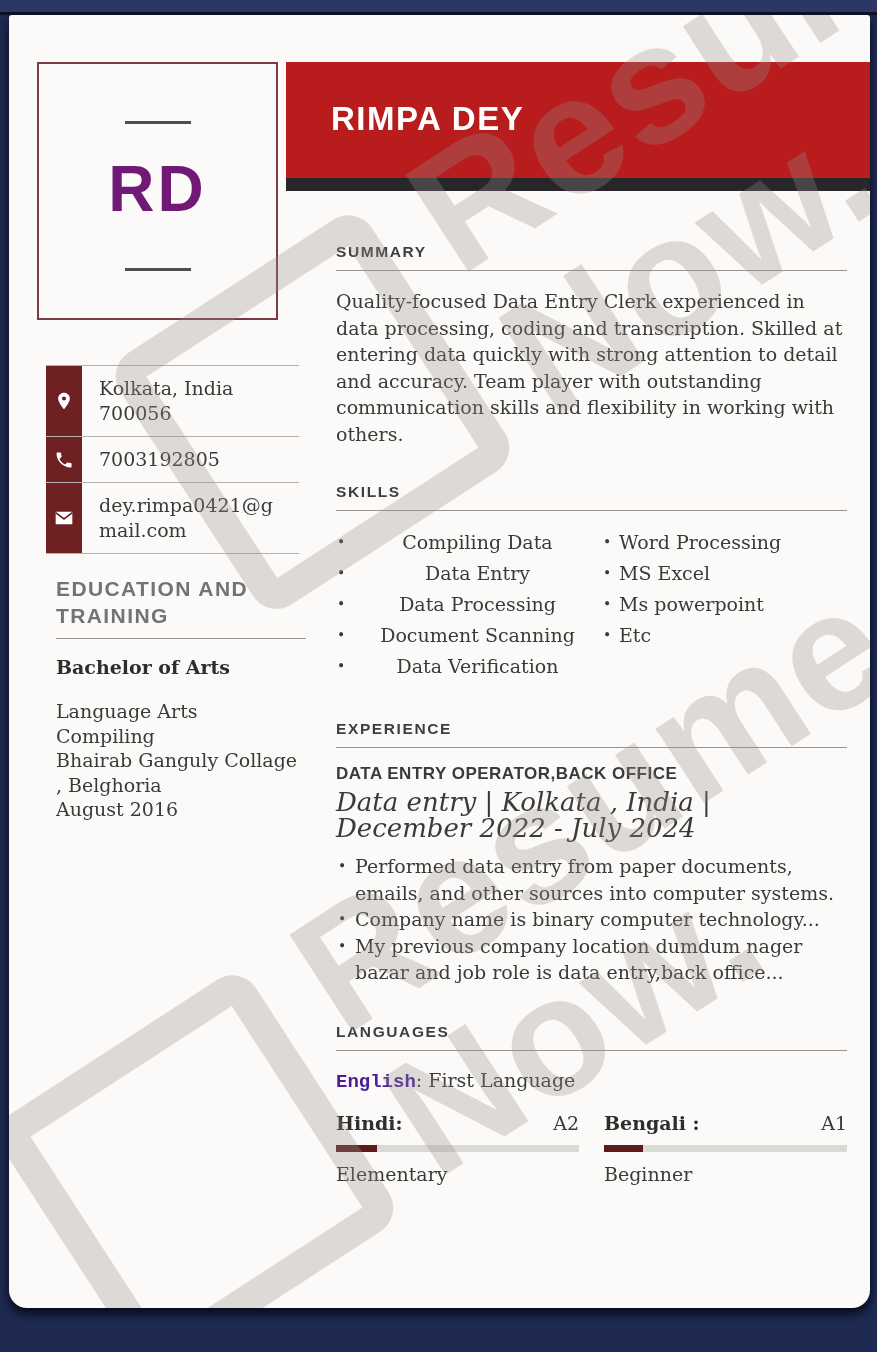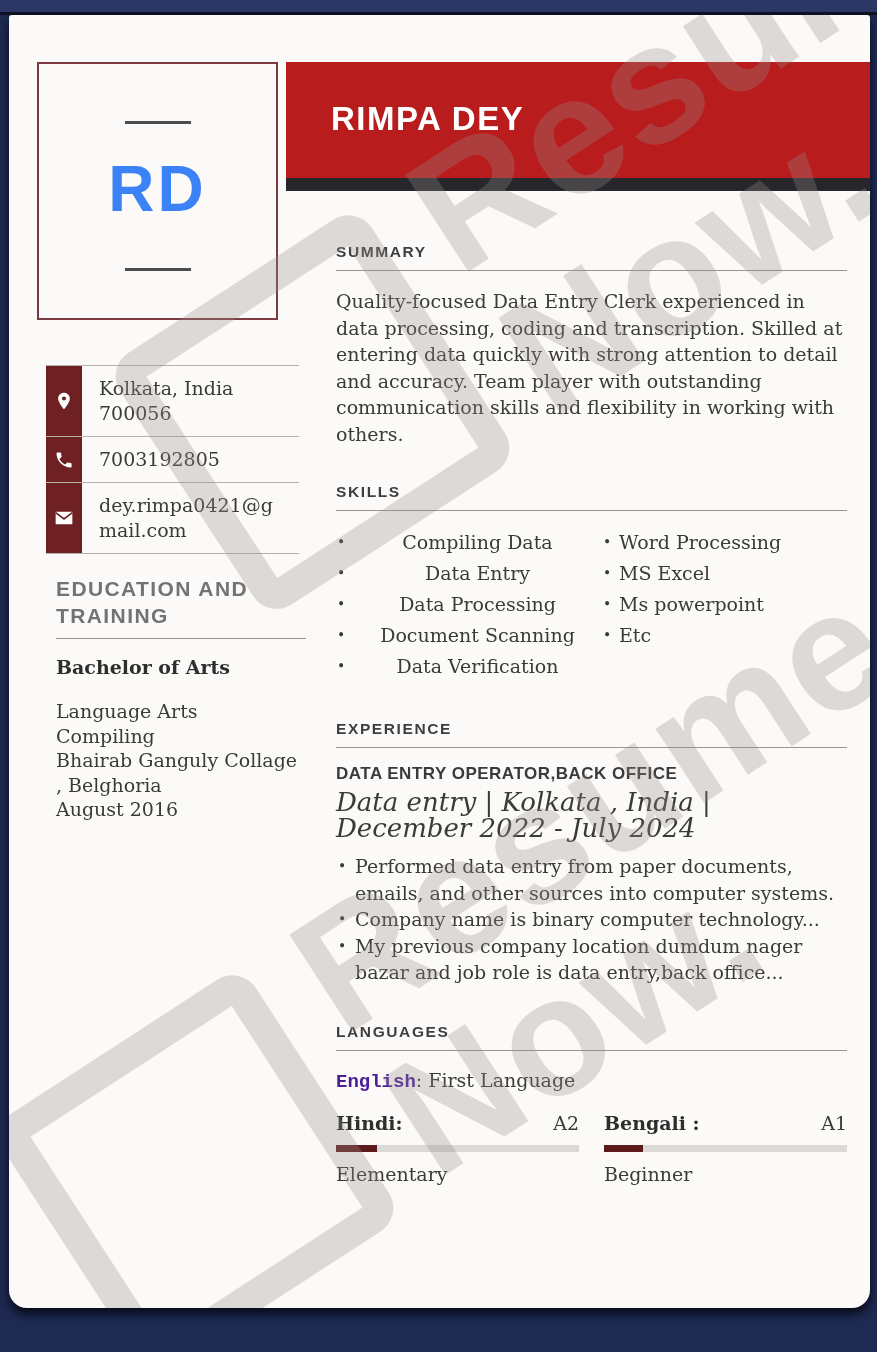--- a/index.html
+++ b/index.html
@@ -28,21 +28,21 @@
   }
   .mono-dash {
     position:absolute; left:50%; transform:translateX(-50%);
     width:66px; height:3px; background:#4d4d4d;
   }
   .mono-dash.top { top:57px; }
   .mono-dash.bottom { top:204px; }
   .mono-text {
     position:absolute; top:88px; left:0; width:100%;
     text-align:center; font-weight:bold; font-size:64px;
-    letter-spacing:3px; color:#3b82f6;
+    letter-spacing:3px; color:#701a75;
   }
   
   .name-banner {
     position:absolute; left:277px; top:47px; right:0; height:116px;
     background:#b91c1c;
   }
   .name-banner .name {
     position:absolute; left:45px; top:38px;
     font-weight:bold; font-size:33px; letter-spacing:1.5px; color:#ffffff;
   }

